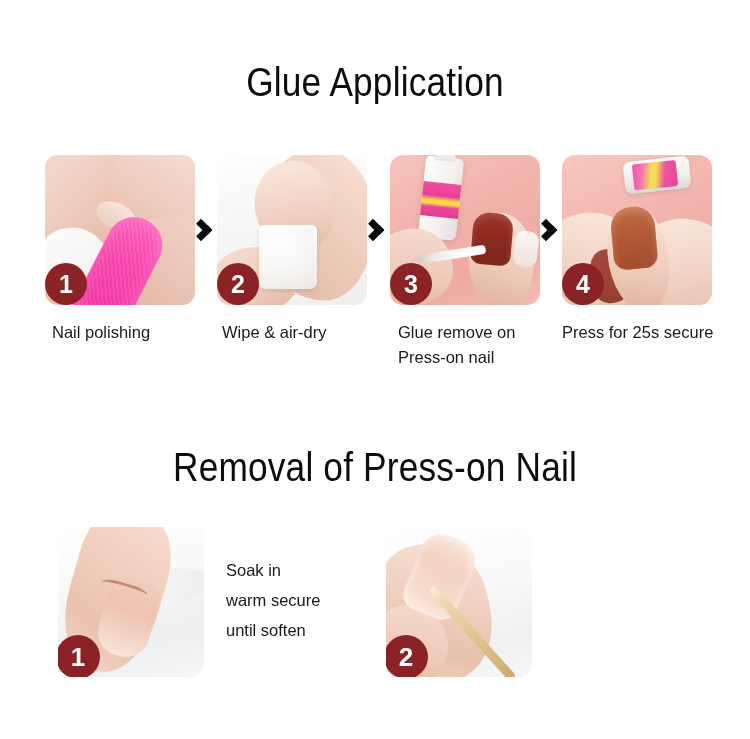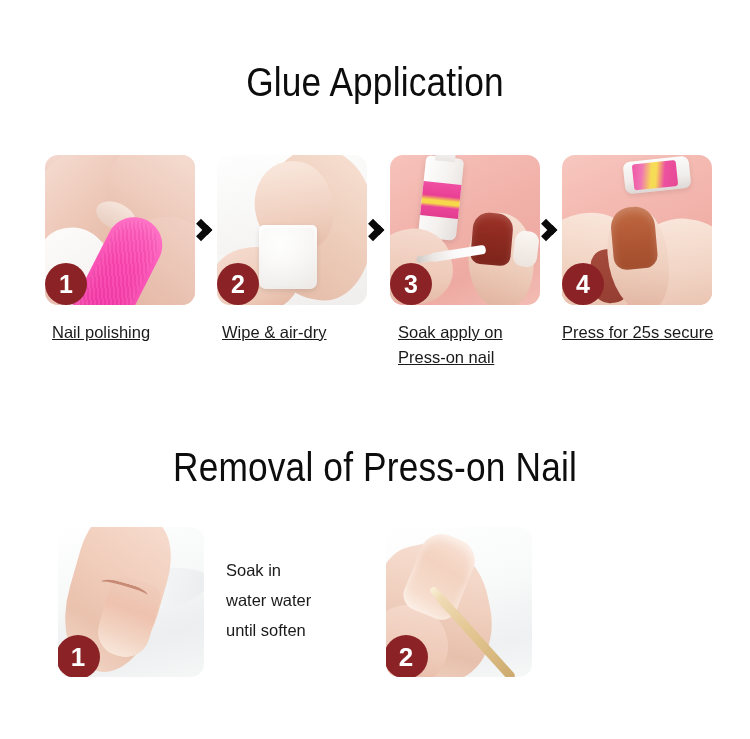--- a/index.html
+++ b/index.html
@@ -116,21 +116,20 @@
   }
 
   
   .caption {
     position: absolute;
     font-size: 16.5px;
     line-height: 25px;
     color: #1a1a1a;
     font-family: "Liberation Sans", sans-serif;
     white-space: pre-line;
-    text-decoration: underline;
   }
   #cap1 { top: 320px; left: 52px;  width: 160px; }
   #cap2 { top: 320px; left: 222px; width: 165px; }
   #cap3 { top: 320px; left: 398px; width: 160px; }
   #cap4 { top: 320px; left: 562px; width: 190px; }
 
   
   #removal-steps {
     position: absolute;
     top: 527px;
@@ -512,40 +511,40 @@
         <div class="press-finger"></div>
         <div class="press-nail"></div>
       </div>
       <div class="badge">4</div>
     </div>
   </div>
 </div>
 
 <div class="caption" id="cap1">Nail polishing</div>
 <div class="caption" id="cap2">Wipe &amp; air-dry</div>
-<div class="caption" id="cap3">Soak apply on
+<div class="caption" id="cap3">Glue remove on
 Press-on nail</div>
 <div class="caption" id="cap4">Press for 25s secure</div>
 
 <h1 class="section-title" id="removal-title">Removal of Press-on Nail</h1>
 
 <div id="removal-steps">
 
   <div class="rem-step r1">
     <div class="rem-photo">
       <div class="rimg1">
         <div class="gloss"></div>
         <div class="finger"></div>
         <div class="nailplate"></div>
         <div class="liftline"></div>
       </div>
       <div class="badge lg">1</div>
     </div>
     <div class="rem-caption">Soak in
-water water
+warm secure
 until soften</div>
   </div>
 
   <div class="rem-step r2">
     <div class="rem-photo">
       <div class="rimg2">
         <div class="finger2"></div>
         <div class="knuckle"></div>
         <div class="nail2"></div>
         <div class="stick"></div>

